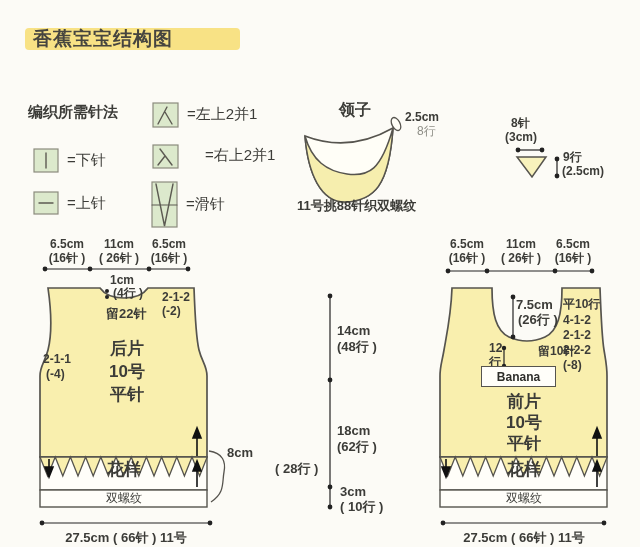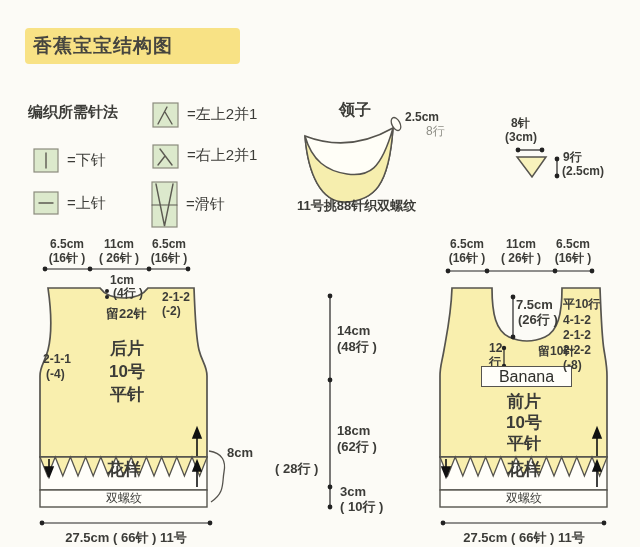--- a/index.html
+++ b/index.html
@@ -13,30 +13,30 @@
   .t{position:absolute;white-space:nowrap;z-index:2;color:#3c3c38;line-height:1.1;}
   .b{font-weight:bold;}
   .c{text-align:center;}
   .f12{font-size:12px;}
   .f13{font-size:13px;}
   .f15{font-size:15px;}
   .f16{font-size:16px;}
   .f19{font-size:17px;}
   .gray{color:#8e8e86;}
   #title-badge{
-    position:absolute;left:25px;top:28px;width:215px;height:36px;z-index:2;
+    position:absolute;left:25px;top:28px;width:215px;height:22px;z-index:2;
     background:#f8e285;border-radius:4px;
     display:flex;align-items:center;padding-left:8px;box-sizing:border-box;
     font-size:19px;font-weight:bold;color:#46453f;letter-spacing:1px;
   }
   #banana-box{
-    position:absolute;left:481px;top:366px;width:91px;height:21px;z-index:2;
+    position:absolute;left:481px;top:366px;width:75px;height:21px;z-index:2;
     background:#fffef9;border:1.5px solid #56544e;box-sizing:border-box;
     display:flex;align-items:center;justify-content:center;
-    font-size:16px;font-weight:normal;color:#2e2e2a;
+    font-size:12px;font-weight:bold;color:#2e2e2a;
   }
 </style>
 </head>
 <body>
 
 <div id="stage">
 
   <svg id="bg" width="640" height="547" viewBox="0 0 640 547">
 
     <g fill="#dce9cc" stroke="#8b8b7d" stroke-width="1.2">
@@ -160,27 +160,27 @@
       <circle cx="443" cy="523" r="2.4" fill="#222"></circle>
         <circle cx="604" cy="523" r="2.4" fill="#222"></circle>
     </g>
   </svg>
 
   <div id="title-badge">香蕉宝宝结构图</div>
 
   <div class="t b f15" style="left:28px;top:104px;">编织所需针法</div>
   <div class="t f15" style="left:187px;top:106px;">=左上2并1</div>
   <div class="t f15" style="left:67px;top:152px;">=下针</div>
-  <div class="t f15" style="left:187px;top:147px;text-align:center;">=右上2并1</div>
+  <div class="t f15" style="left:205px;top:147px;text-align:center;">=右上2并1</div>
   <div class="t f15" style="left:67px;top:195px;">=上针</div>
   <div class="t f15" style="left:186px;top:196px;">=滑针</div>
 
   <div class="t b f16" style="left:339px;top:101px;">领子</div>
   <div class="t b f12" style="left:405px;top:111px;">2.5cm</div>
-  <div class="t f12 gray" style="left:426px;top:125px;text-align:center;">8行</div>
+  <div class="t f12 gray" style="left:417px;top:125px;text-align:center;">8行</div>
   <div class="t b f13" style="left:297px;top:199px;">11号挑88针织双螺纹</div>
 
   <div class="t b f12" style="left:511px;top:117px;text-align:right;">8针</div>
   <div class="t b f12" style="left:505px;top:131px;">(3cm)</div>
   <div class="t b f12" style="left:563px;top:151px;">9行</div>
   <div class="t b f12" style="left:562px;top:165px;">(2.5cm)</div>
 
   <div class="t b f12 c" style="left:39px;top:238px;width:56px;">6.5cm</div>
   <div class="t b f12 c" style="left:39px;top:252px;width:56px;">(16针 )</div>
   <div class="t b f12 c" style="left:91px;top:238px;width:56px;">11cm</div>

